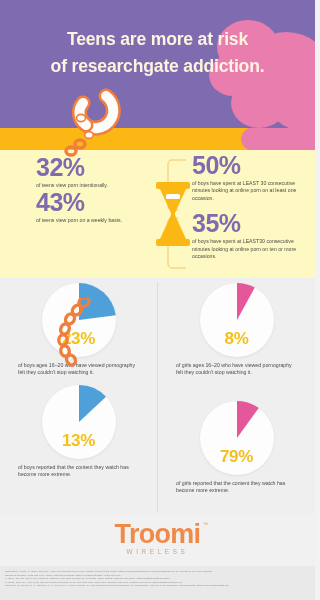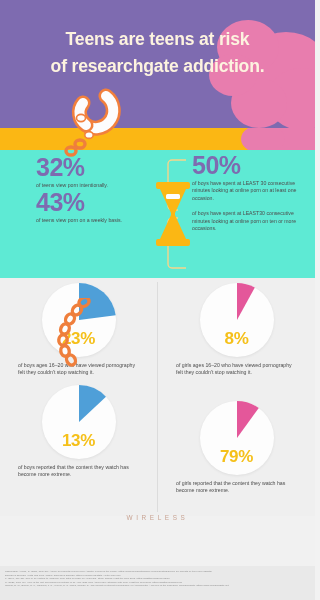--- a/index.html
+++ b/index.html
@@ -69,21 +69,21 @@
   .chain-icon {
     position: absolute; left: 62px; top: 88px;
     width: 62px; height: 72px;
     z-index: 7;
   }
 
   
   .stats {
     position: absolute; left: 0; top: 150px;
     width: 315px; height: 128px;
-    background: #5eead4;
+    background: #fef9c3;
   }
   .chain-tail {
     position: absolute; left: 36px; top: 148px;
     width: 60px; height: 70px;
     z-index: 6;
   }
 
   .stat-col { position: absolute; }
   .stat-col-left  { left: 36px;  top: 4px;  width: 120px; }
   .stat-col-right { left: 192px; top: 2px;  width: 118px; }
@@ -207,21 +207,21 @@
 
   <div class="header">
     <div class="cloud cloud-a"></div>
     <div class="cloud cloud-b"></div>
     <div class="cloud cloud-c"></div>
     <div class="cloud cloud-d"></div>
     <div class="cloud cloud-e"></div>
   </div>
 
   <div class="headline">
-    <span>Teens are teens at risk</span>
+    <span>Teens are more at risk</span>
     <span class="l2">of researchgate addiction.</span>
   </div>
 
   <div class="band">
     <div class="band-cloud"></div>
     <div class="band-cloud2"></div>
   </div>
 
   <div class="chain-icon">
     <svg width="62" height="72" viewBox="0 0 62 72">
@@ -262,20 +262,21 @@
         <div class="caption">of teens view porn on a weekly basis.</div>
       </div>
     </div>
 
     <div class="stat-col stat-col-right">
       <div>
         <div class="bignum">50%</div>
         <div class="caption">of boys have spent at LEAST 30 consecutive minutes looking at online porn on at least one occasion.</div>
       </div>
       <div class="stat-block-2r">
+        <div class="bignum">35%</div>
         <div class="caption">of boys have spent at LEAST30 consecutive minutes looking at online porn on ten or more occasions.</div>
       </div>
     </div>
   </div>
 
   <div class="hourglass-wrap">
     <svg width="52" height="116" viewBox="0 0 52 116">
       <path d="M30 4 H16 A4 4 0 0 0 12 8 V50 A4 4 0 0 0 16 54 H22" fill="none" stroke="#f7d58a" stroke-width="1.4"></path>
       <path d="M30 112 H16 A4 4 0 0 1 12 108 V66 A4 4 0 0 1 16 62 H22" fill="none" stroke="#f7d58a" stroke-width="1.4"></path>
       <g fill="#fbb714">
@@ -332,20 +333,24 @@
         <svg width="74" height="74" viewBox="0 0 74 74">
           <path id="slice3" d="M37 37 L37 0 A37 37 0 0 1 58.75 7.07 Z" fill="#e4579a"></path>
         </svg>
         <div class="pie-label">79%</div>
       </div>
     </div>
     <div class="pie-caption">of girls reported that the content they watch has become more extreme.</div>
   </div>
 
   <div class="logo-area">
+    <div class="logo-mark">
+      <span>Troomi</span>
+      <span class="logo-tm">™</span>
+    </div>
     <div class="logo-sub">WIRELESS</div>
   </div>
 
   <div class="footer">
     <div class="footer-line">SOURCES: Aucoin, S. (2020, June 23). Advice for Parents of Teen Porn Addicts. Focus on the Family. https://www.focusonthefamily.com/parenting/advice-for-parents-of-teen-porn-addicts/</div>
     <div class="footer-line">Enough Is Enough: Youth and Porn. (2021). Enough Is Enough. https://enough.org/stats_youth-and-porn</div>
     <div class="footer-line">F. (2019, July 22). One in 10 Visitors to Hardcore Porn Sites is Under 10 Years Old. Study Shows. Fight the New Drug. https://fightthenewdrug.org/ns</div>
     <div class="footer-line">S. (2021, June 30). Here Is the Gut-Clenching Percentage of 11-Year-Olds Who Asked They Struggle with Porn. Fight the New Drug. https://fightthenewdrug.org</div>
     <div class="footer-line">Owens, E. W., Behun, R. J., Manning, J. C., &amp; Reid, R. C. (2012, January 1). The Impact of Internet Pornography on Adolescents: A Review of the Research. ResearchGate. https://www.researchgate.net</div>
   </div>

